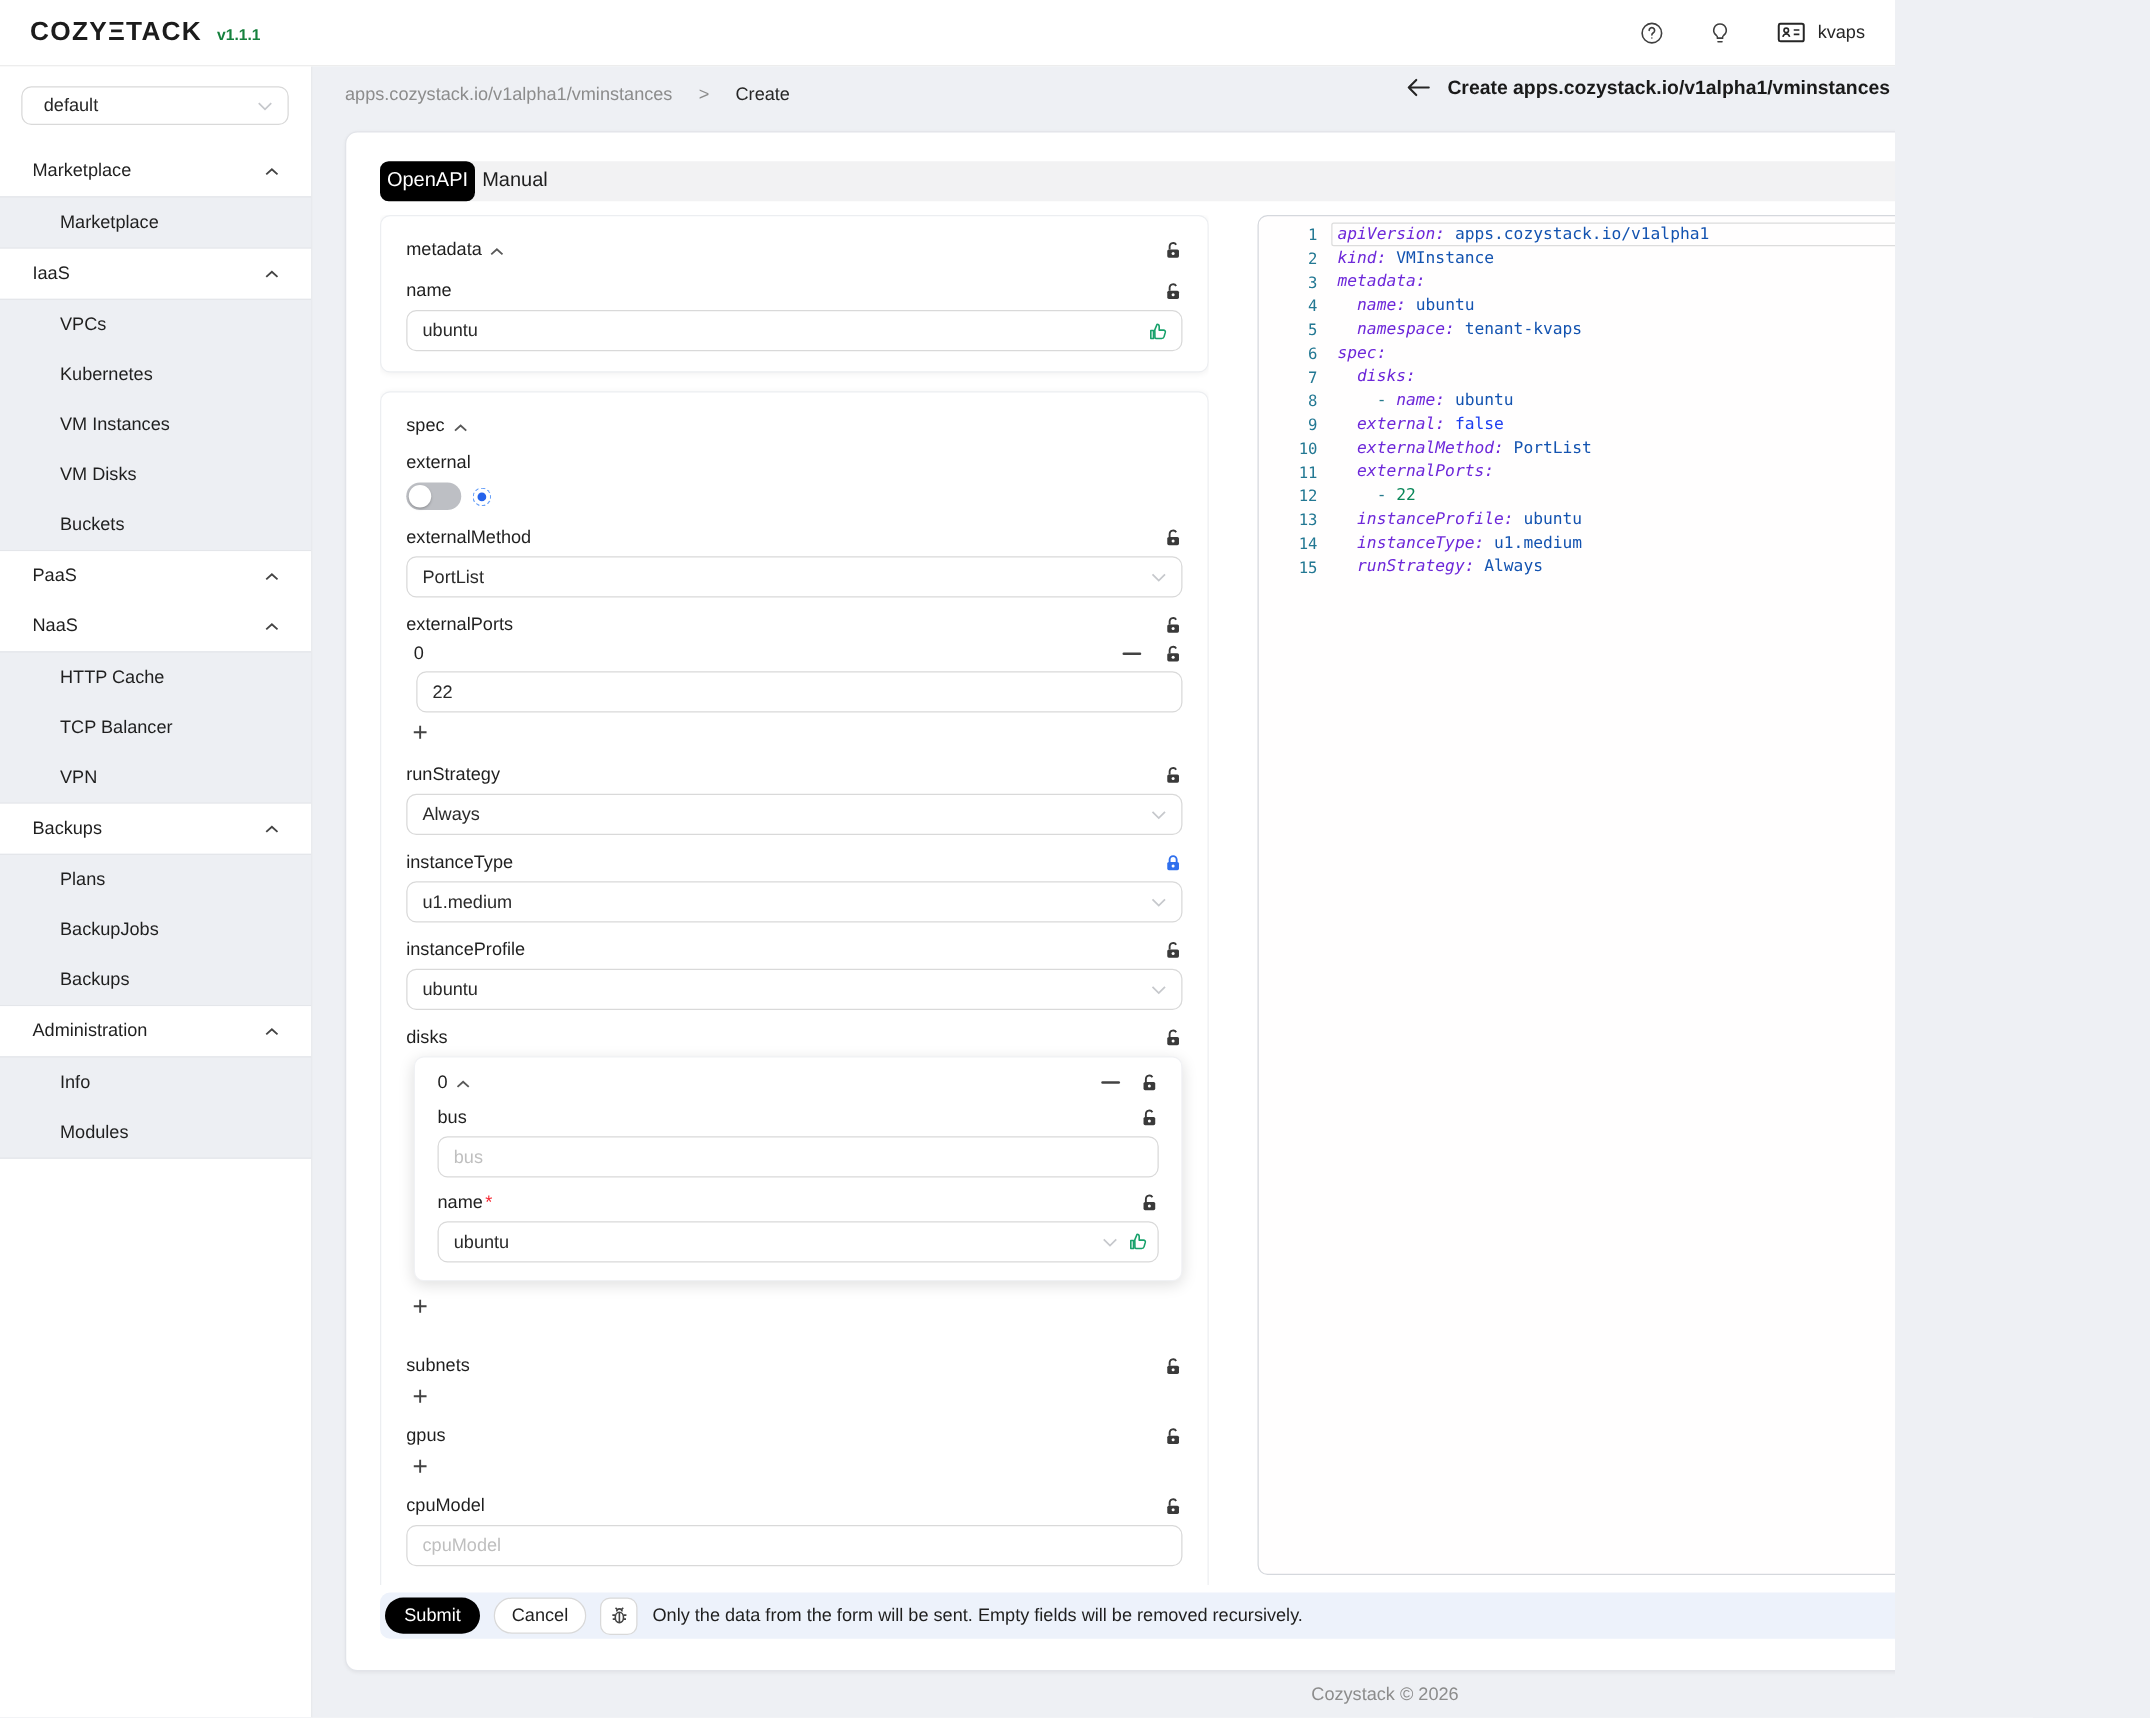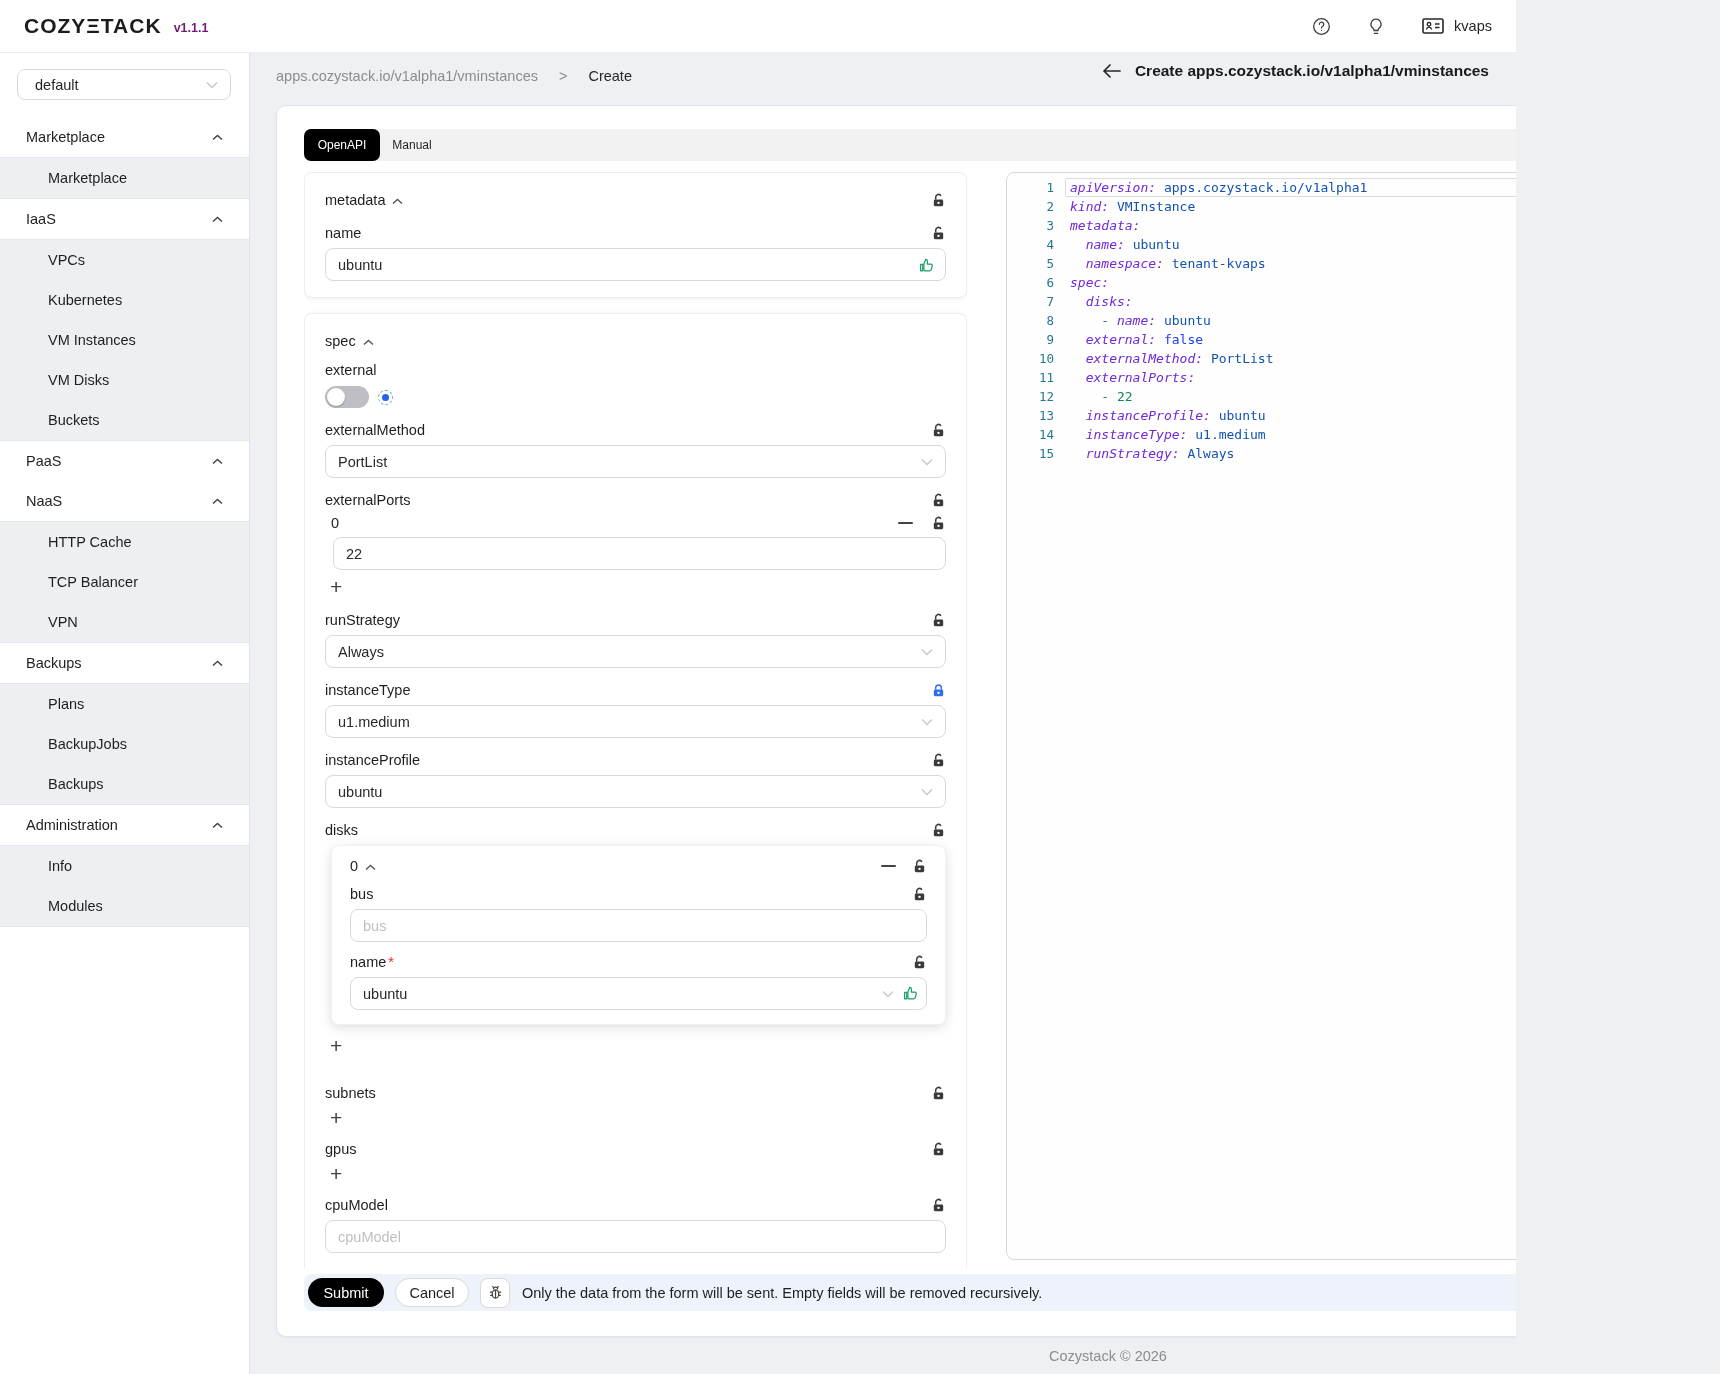--- a/index.html
+++ b/index.html
@@ -4,21 +4,21 @@
 <style>
   * { margin:0; padding:0; box-sizing:border-box; }
   html,body { background:#eef0f4; }
   #root { position:relative; width:1516px; height:1374px; background:#eef0f4;
           font-family:"Liberation Sans",sans-serif; color:#1f1f1f; overflow:hidden; }
 
   
   #header { position:absolute; top:0; left:0; right:0; height:53px; background:#fff;
             border-bottom:1px solid #ededed; display:flex; align-items:center; padding:0 24px; z-index:5; }
   .logo { font-size:21px; font-weight:bold; letter-spacing:1px; color:#1c1c1c; }
-  .version { font-size:12.5px; font-weight:bold; color:#701a75; margin-left:12px; margin-top:4px; }
+  .version { font-size:12.5px; font-weight:bold; color:#15803d; margin-left:12px; margin-top:4px; }
   .hdr-right { margin-left:auto; display:flex; align-items:center; gap:36px; }
   .hdr-user { display:flex; align-items:center; gap:9px; font-size:14.5px; color:#262626; }
   .hicon { display:flex; align-items:center; cursor:pointer; }
 
   
   #sidebar { position:absolute; top:53px; left:0; width:250px; bottom:0; background:#fff;
              border-right:1px solid #e1e3e7; overflow:hidden; }
   .ns-select { position:absolute; left:17px; top:16px; width:214px; height:31px; background:#fff;
                border:1px solid #d9d9d9; border-radius:8px; display:flex; align-items:center;
                padding:0 12px 0 17px; font-size:14.5px; color:#262626; cursor:pointer; }
@@ -27,29 +27,29 @@
   .nav-sec { height:40px; display:flex; align-items:center; padding:0 26px; background:#fff;
              font-size:14.5px; color:#1f1f1f; cursor:pointer; }
   .nav-sec .sec-chev { margin-left:auto; }
   .nav-items { background:#edeff3; border-top:1px solid #e4e6ea; border-bottom:1px solid #e4e6ea; }
   .nav-item { height:40px; display:flex; align-items:center; padding-left:48px; font-size:14.5px;
               color:#1f1f1f; cursor:pointer; }
 
   
   #breadcrumb { position:absolute; left:276px; top:68px; font-size:14.5px; color:#8c8c8c; display:flex; gap:21px; }
   #breadcrumb .crumb-current { color:#262626; }
-  #page-head-right { position:absolute; right:27px; top:62px; display:flex; align-items:center; gap:13px; }
+  #page-head-right { position:absolute; right:4px; top:62px; display:flex; align-items:flex-start; gap:13px; }
   #page-title { font-size:15.5px; font-weight:bold; color:#1a1a1a; }
 
   
   #main-card { position:absolute; left:276px; top:105px; width:1422px; height:1232px; background:#fff;
                border:1px solid #e2e4e9; border-radius:10px; box-shadow:0 1px 3px rgba(0,0,0,.05); }
   #tabstrip { position:absolute; left:27px; top:23px; width:1368px; height:32px; background:#f2f2f3;
               border-radius:7px; display:flex; }
-  .tab { height:32px; display:flex; align-items:center; justify-content:center; font-size:12px; cursor:pointer; }
+  .tab { height:32px; display:flex; align-items:center; justify-content:center; font-size:16px; cursor:pointer; }
   .tab.active { width:76px; background:#000; color:#fff; border-radius:7px; }
   .tab.plain { width:64px; color:#1f1f1f; }
 
   
   #left-col { position:absolute; left:27px; top:66px; width:663px; height:1096px; overflow:hidden; }
   .form-card { background:#fff; border:1px solid #eceef1; border-radius:8px;
                box-shadow:0 1px 5px rgba(0,0,0,.06); padding:16px 20px 16px 20px; }
   #spec-card { margin-top:15px; padding-bottom:40px; }
   .sec-title { display:flex; align-items:center; height:22px; font-size:14.5px; color:#1f1f1f; }
   .sec-title .caret { margin-left:7px; margin-top:2px; }

